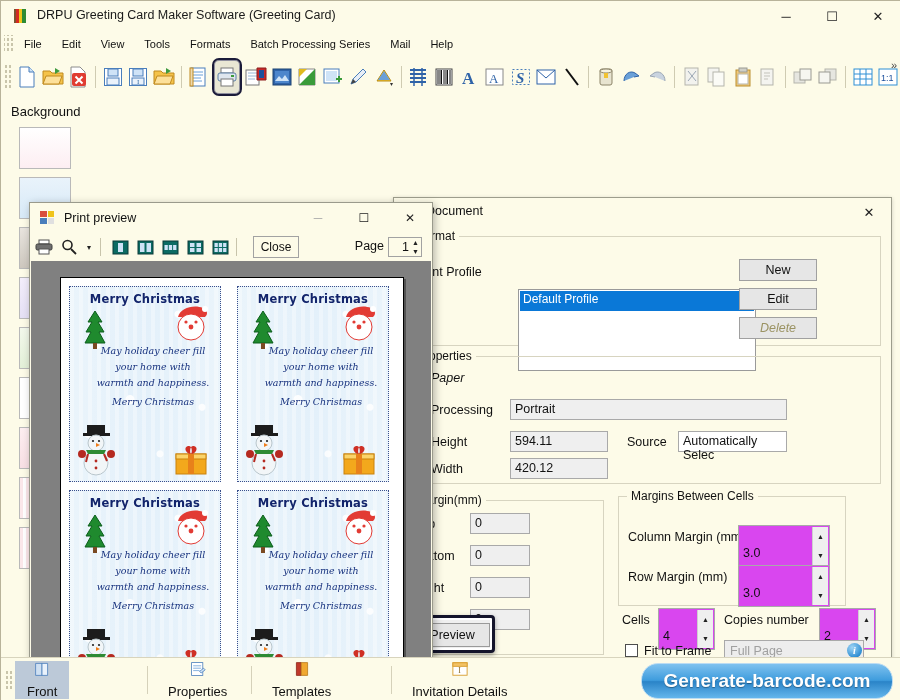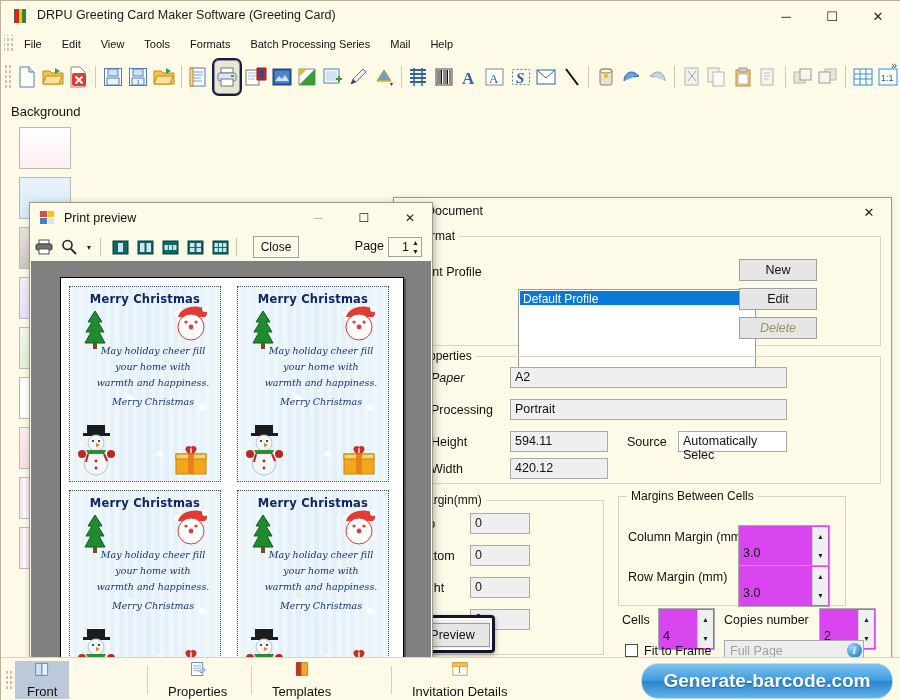--- a/index.html
+++ b/index.html
@@ -74,21 +74,21 @@
   .btn{position:absolute;background:#e6e6e6;border:1px solid #a0a0a0;box-sizing:border-box;
        font-size:12.5px;color:#111;display:flex;align-items:center;justify-content:center;cursor:default;}
   .btn.disabled{color:#9b9363;}
   .combo{position:absolute;background:#e9e9e9;border:1px solid #a9a9a9;box-sizing:border-box;
          font-size:12.5px;color:#111;display:flex;align-items:center;padding-left:5px;}
   .combo .arrow{position:absolute;right:6px;top:50%;transform:translateY(-50%);font-size:9px;color:#333;}
   .combo.dis{background:#ededed;color:#a0a0a0;}
   .combo.dis .arrow{color:#a8a8a8;}
 
   #profile-list{position:absolute;left:113px;top:52px;width:238px;height:82px;background:#fff;border:1px solid #9a9a9a;box-sizing:border-box;}
-  #profile-item{margin:1px;height:14px;background:#0a78d7;color:#fff;font-size:12px;padding:1px 3px;box-sizing:border-box;}
+  #profile-item{margin:1px;height:20px;background:#0a78d7;color:#fff;font-size:12px;padding:1px 3px;box-sizing:border-box;}
 
   .checkbox{position:absolute;width:13px;height:13px;border:1px solid #4d4d4d;background:#fff;box-sizing:border-box;}
   .infoicon{position:absolute;width:15px;height:15px;border-radius:50%;
      background:radial-gradient(circle at 35% 30%, #9fd4f5 0%, #2f8fd4 70%, #1b6ba8 100%);
      color:#fff;font-size:10px;font-weight:bold;font-style:italic;display:flex;align-items:center;justify-content:center;
      font-family:"Liberation Serif",serif;}
   #pp-focus-ring{position:absolute;left:376px;top:618px;width:118px;height:38px;border:3px solid #14142b;border-radius:4px;
       box-shadow:0 0 0 2px #ffffff inset, 0 2px 5px rgba(0,0,0,.35);background:#efefef;box-sizing:border-box;}
   #pp-focus-btn{position:absolute;left:6px;top:5px;width:104px;height:24px;background:#e6e6e6;border:1px solid #9a9a9a;
       box-sizing:border-box;display:flex;align-items:center;justify-content:center;font-size:12.5px;color:#111;}
@@ -450,21 +450,20 @@
           <div id="profile-item">Default Profile</div>
         </div>
         <div class="btn" style="left:334px;top:22px;width:78px;height:22px;">New</div>
         <div class="btn" style="left:334px;top:51px;width:78px;height:22px;">Edit</div>
         <div class="btn disabled" style="left:334px;top:80px;width:78px;height:22px;font-style:italic;">Delete</div>
       </div>
 
       <div class="group" style="left:10px;top:158px;width:477px;height:128px;">
         <div class="group-title">Properties</div>
         <div class="lbl" style="left:26px;top:14px;font-style:italic;">Paper</div>
-        <div class="tbox" style="left:105px;top:10px;width:277px;height:21px;">A2</div>
         <div class="lbl" style="left:26px;top:46px;">Processing</div>
         <div class="tbox" style="left:105px;top:42px;width:277px;height:21px;">Portrait</div>
         <div class="lbl" style="left:26px;top:78px;">Height</div>
         <div class="tbox" style="left:105px;top:74px;width:98px;height:21px;">594.11</div>
         <div class="lbl" style="left:222px;top:78px;">Source</div>
         <div class="tbox tbox-white" style="left:273px;top:74px;width:109px;height:21px;">Automatically Selec</div>
         <div class="lbl" style="left:26px;top:105px;">Width</div>
         <div class="tbox" style="left:105px;top:101px;width:98px;height:21px;">420.12</div>
       </div>
 

